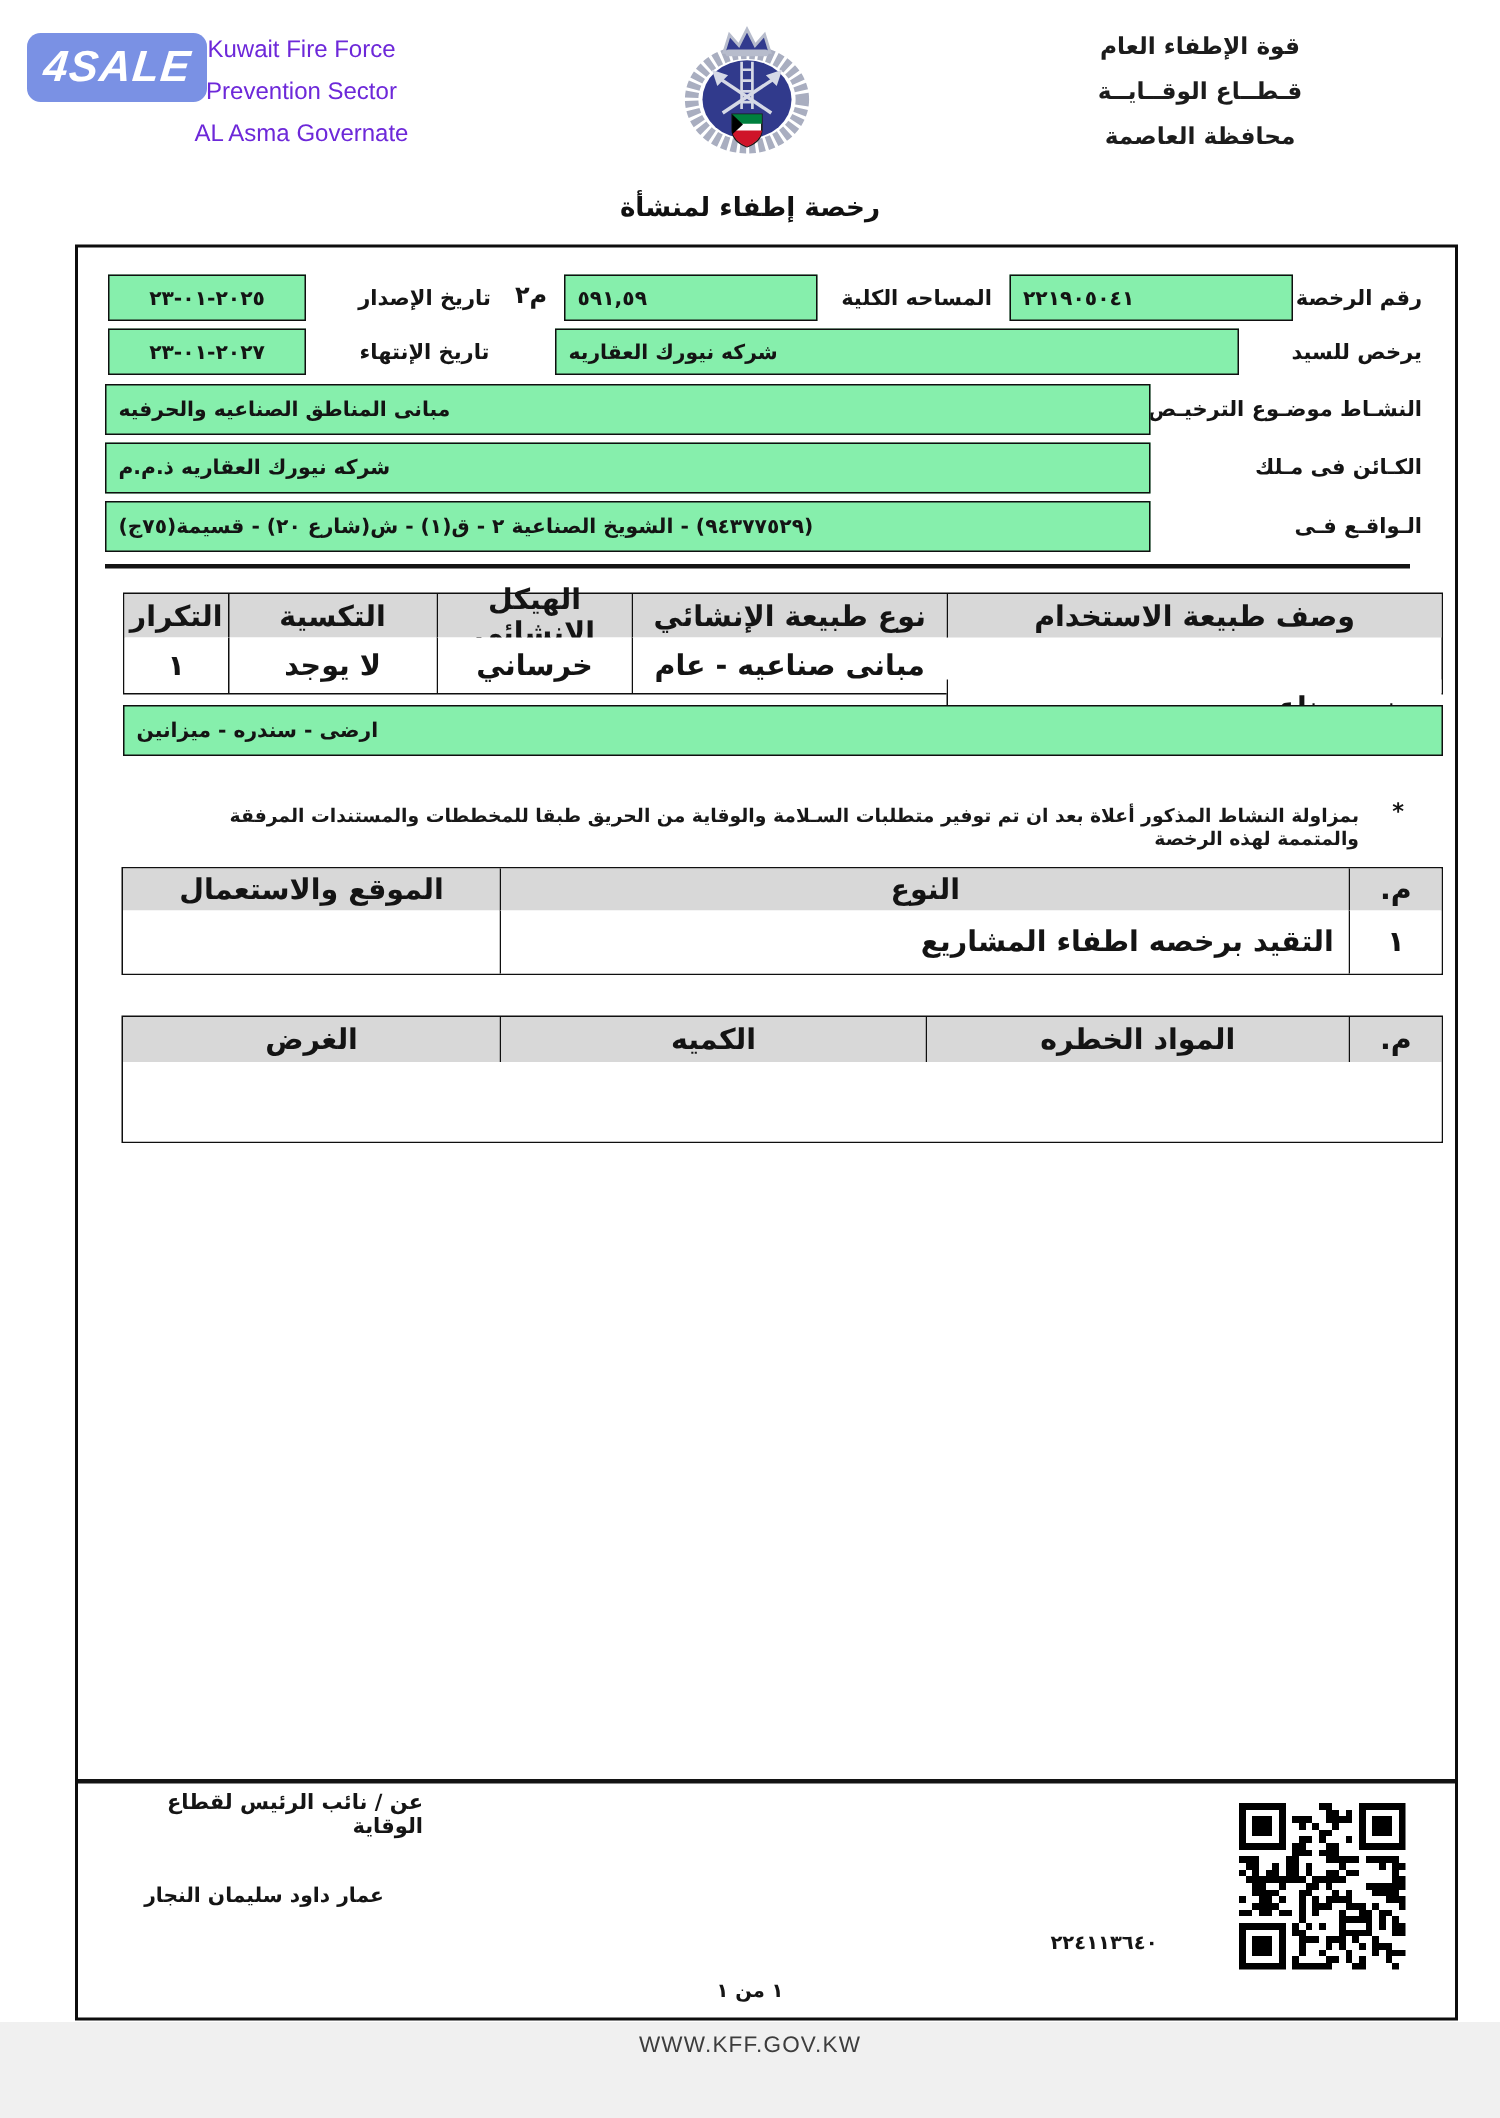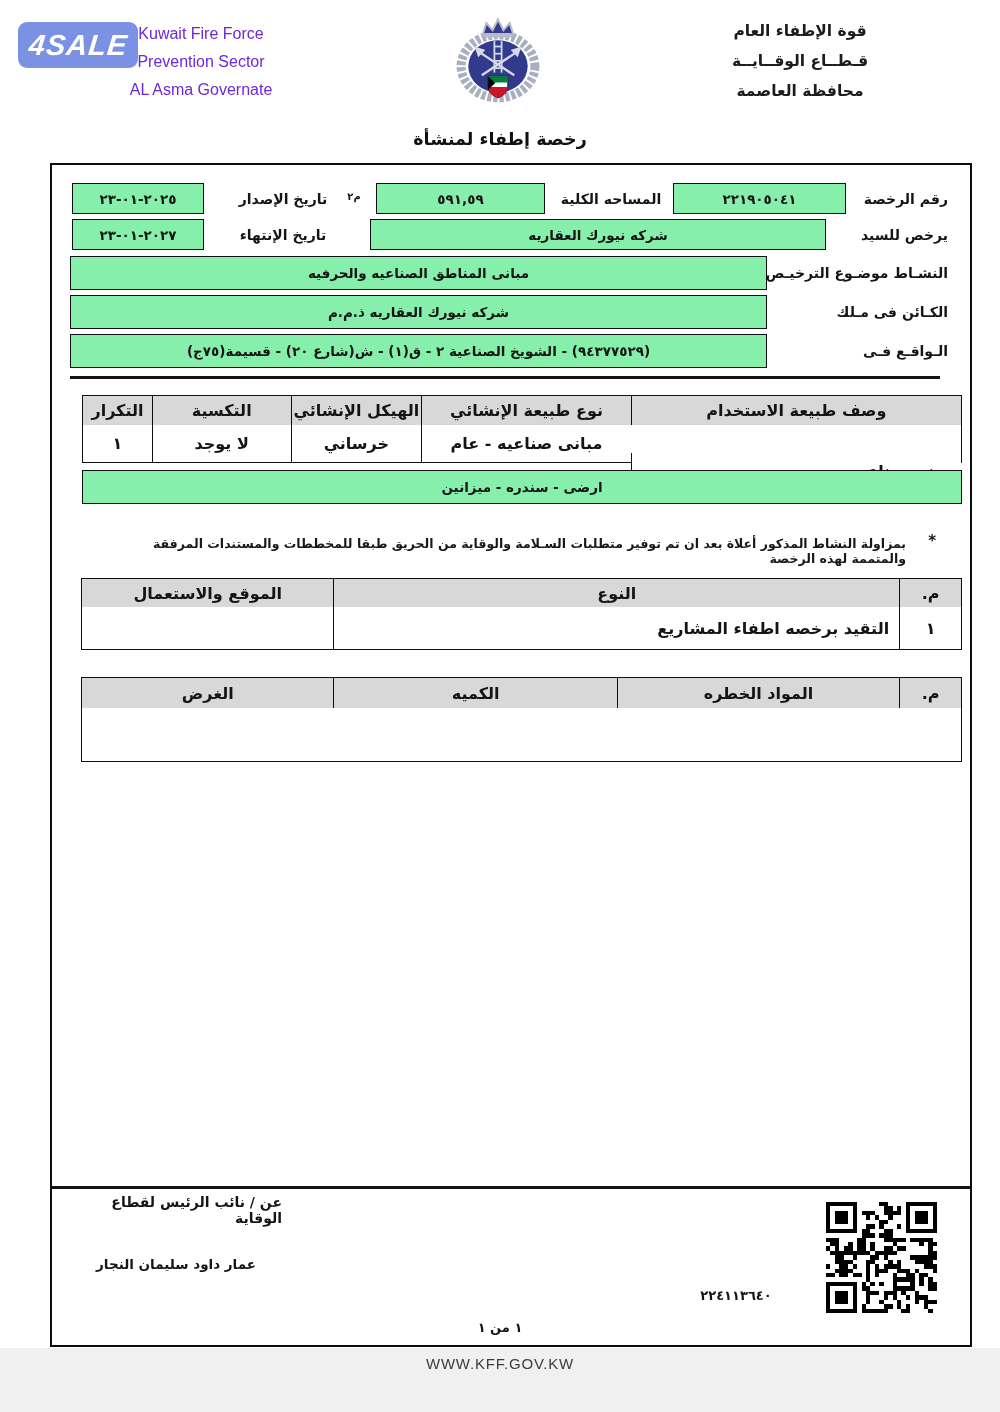--- a/index.html
+++ b/index.html
@@ -38,27 +38,27 @@
   
   .outer-box { left:50px; top:163px; width:922px; height:1184px; border:2.5px solid #0d0d0d; background:#fff; }
   .sep { background:#141414; }
   
   .fbox { border:1.8px solid #0f0f0f; background:#86efac; display:flex; align-items:center; direction:rtl; }
   .fbox.padded { padding:0 8px; }
   .flabel { direction:rtl; font-weight:700; font-size:14px; display:flex; align-items:center; justify-content:center; color:#151515; }
   .flabel.right-anchor { justify-content:flex-start; }
   .val { font-weight:700; font-size:13.5px; width:100%; }
   .val.center { text-align:center; }
-  .val.rtl-start { text-align:center; }
+  .val.rtl-start { text-align:left; }
   
   .tbl { direction:rtl; display:flex; flex-direction:column; border:1.6px solid #0f0f0f; }
   .trow { display:flex; width:100%; }
   .tcell {
     border-left:1.6px solid #0f0f0f; display:flex; align-items:center; justify-content:center;
-    font-weight:700; font-size:16px; text-align:center; direction:rtl; min-height:100%;
+    font-weight:700; font-size:19px; text-align:center; direction:rtl; min-height:100%;
   }
   .tcell:last-child { border-left:none; }
   .thead .tcell { background:#d8d8d8; }
   .trow.body .tcell { background:#fff; }
   .tcell.start { justify-content:flex-start; padding-right:10px; text-align:right; }
   .hdr-h { height:29px; }
   
   .note-star { font-weight:700; font-size:15px; }
   .note-text { direction:rtl; text-align:right; font-weight:700; font-size:12.5px; color:#181818; }
   
@@ -116,28 +116,28 @@
     <div>قوة الإطفاء العام</div>
     <div>قـطــاع الوقــايــة</div>
     <div>محافظة العاصمة</div>
   </div>
 
   <div class="abs doc-title">رخصة إطفاء لمنشأة</div>
 
   <div class="abs outer-box"></div>
 
   <div class="abs flabel right-anchor" style="right:52px; top:183px; height:31px;">رقم الرخصة</div>
-  <div class="abs fbox padded" style="left:673px; top:183px; width:173px; height:31px;">
+  <div class="abs fbox padded" style="left:673px; top:183px; width:189px; height:31px;">
     <div class="val rtl-start">٢٢١٩٠٥٠٤١</div>
   </div>
   <div class="abs flabel" style="left:556px; top:183px; width:110px; height:31px;">المساحه الكلية</div>
   <div class="abs fbox padded" style="left:376px; top:183px; width:169px; height:31px;">
     <div class="val rtl-start">٥٩١,٥٩</div>
   </div>
-  <div class="abs flabel" style="left:340px; top:181px; width:28px; height:31px; font-size:10px;">م٢</div>
+  <div class="abs flabel" style="left:340px; top:181px; width:28px; height:31px; font-size:16px;">م٢</div>
   <div class="abs flabel" style="left:228px; top:183px; width:110px; height:31px;">تاريخ الإصدار</div>
   <div class="abs fbox" style="left:72px; top:183px; width:132px; height:31px;">
     <div class="val center">٢٠٢٥-٠١-٢٣</div>
   </div>
 
   <div class="abs flabel right-anchor" style="right:52px; top:219px; height:31px;">يرخص للسيد</div>
   <div class="abs fbox padded" style="left:370px; top:219px; width:456px; height:31px;">
     <div class="val rtl-start">شركه نيورك العقاريه</div>
   </div>
   <div class="abs flabel" style="left:228px; top:219px; width:110px; height:31px;">تاريخ الإنتهاء</div>

